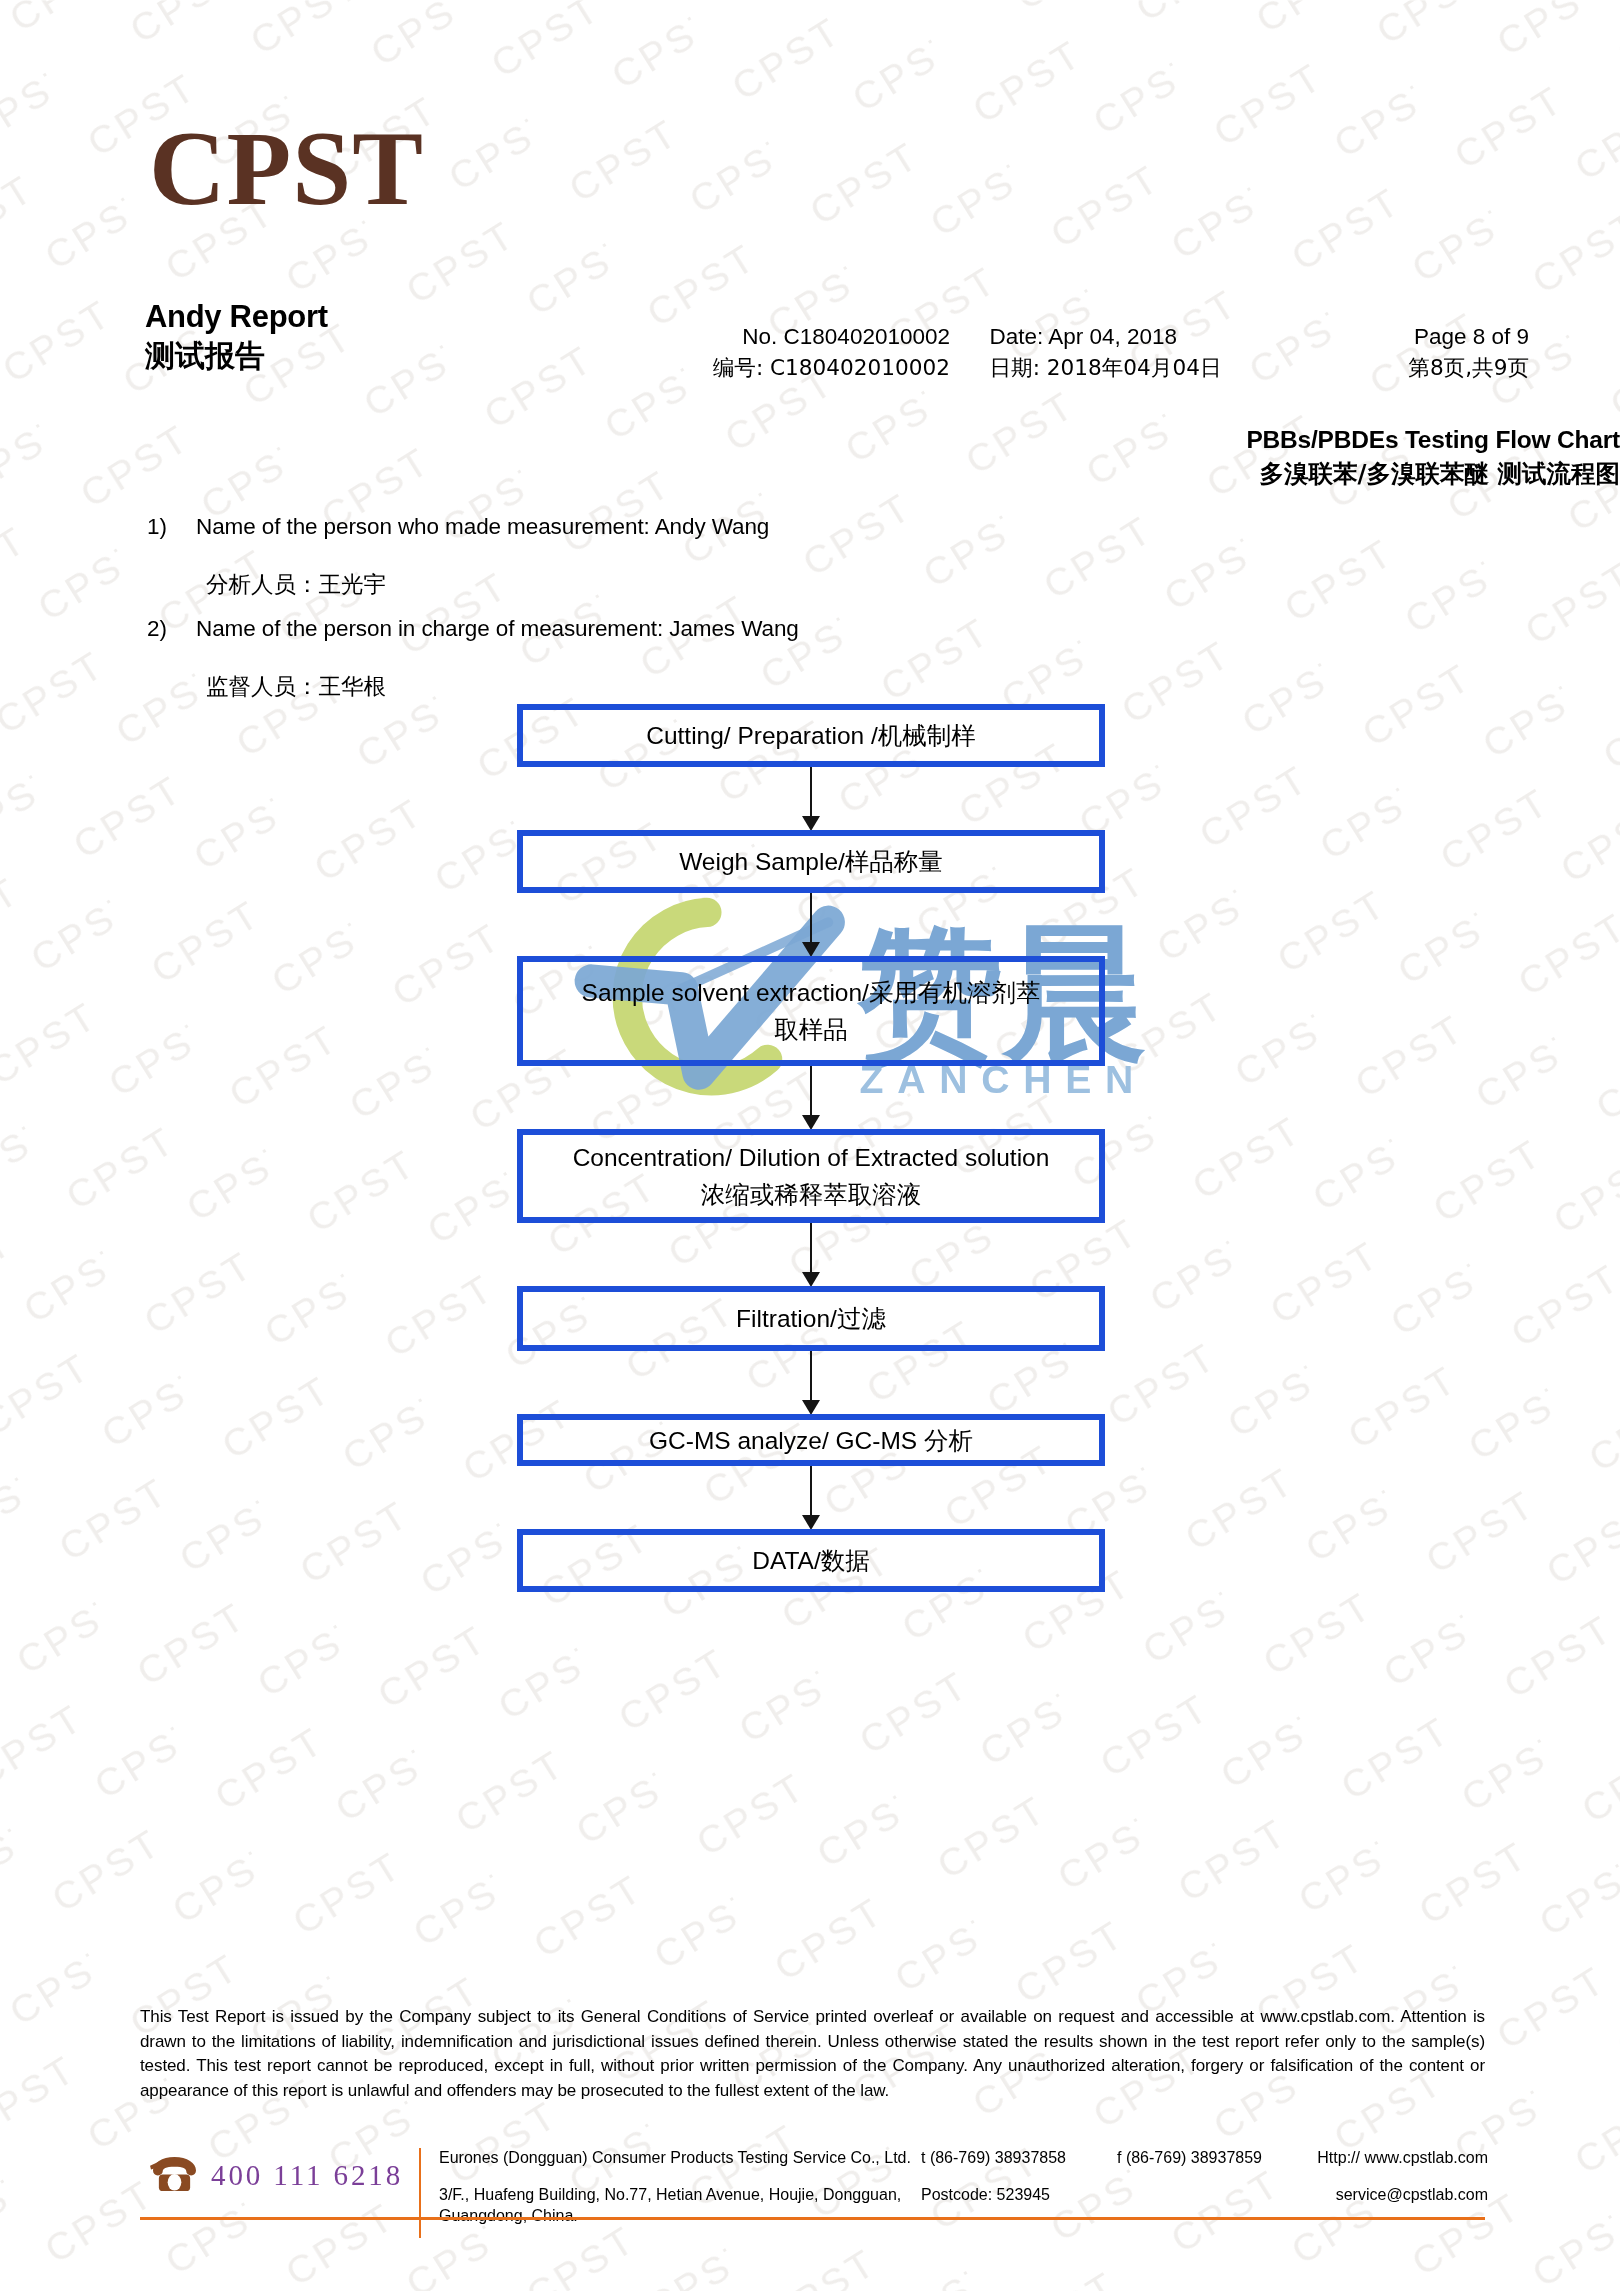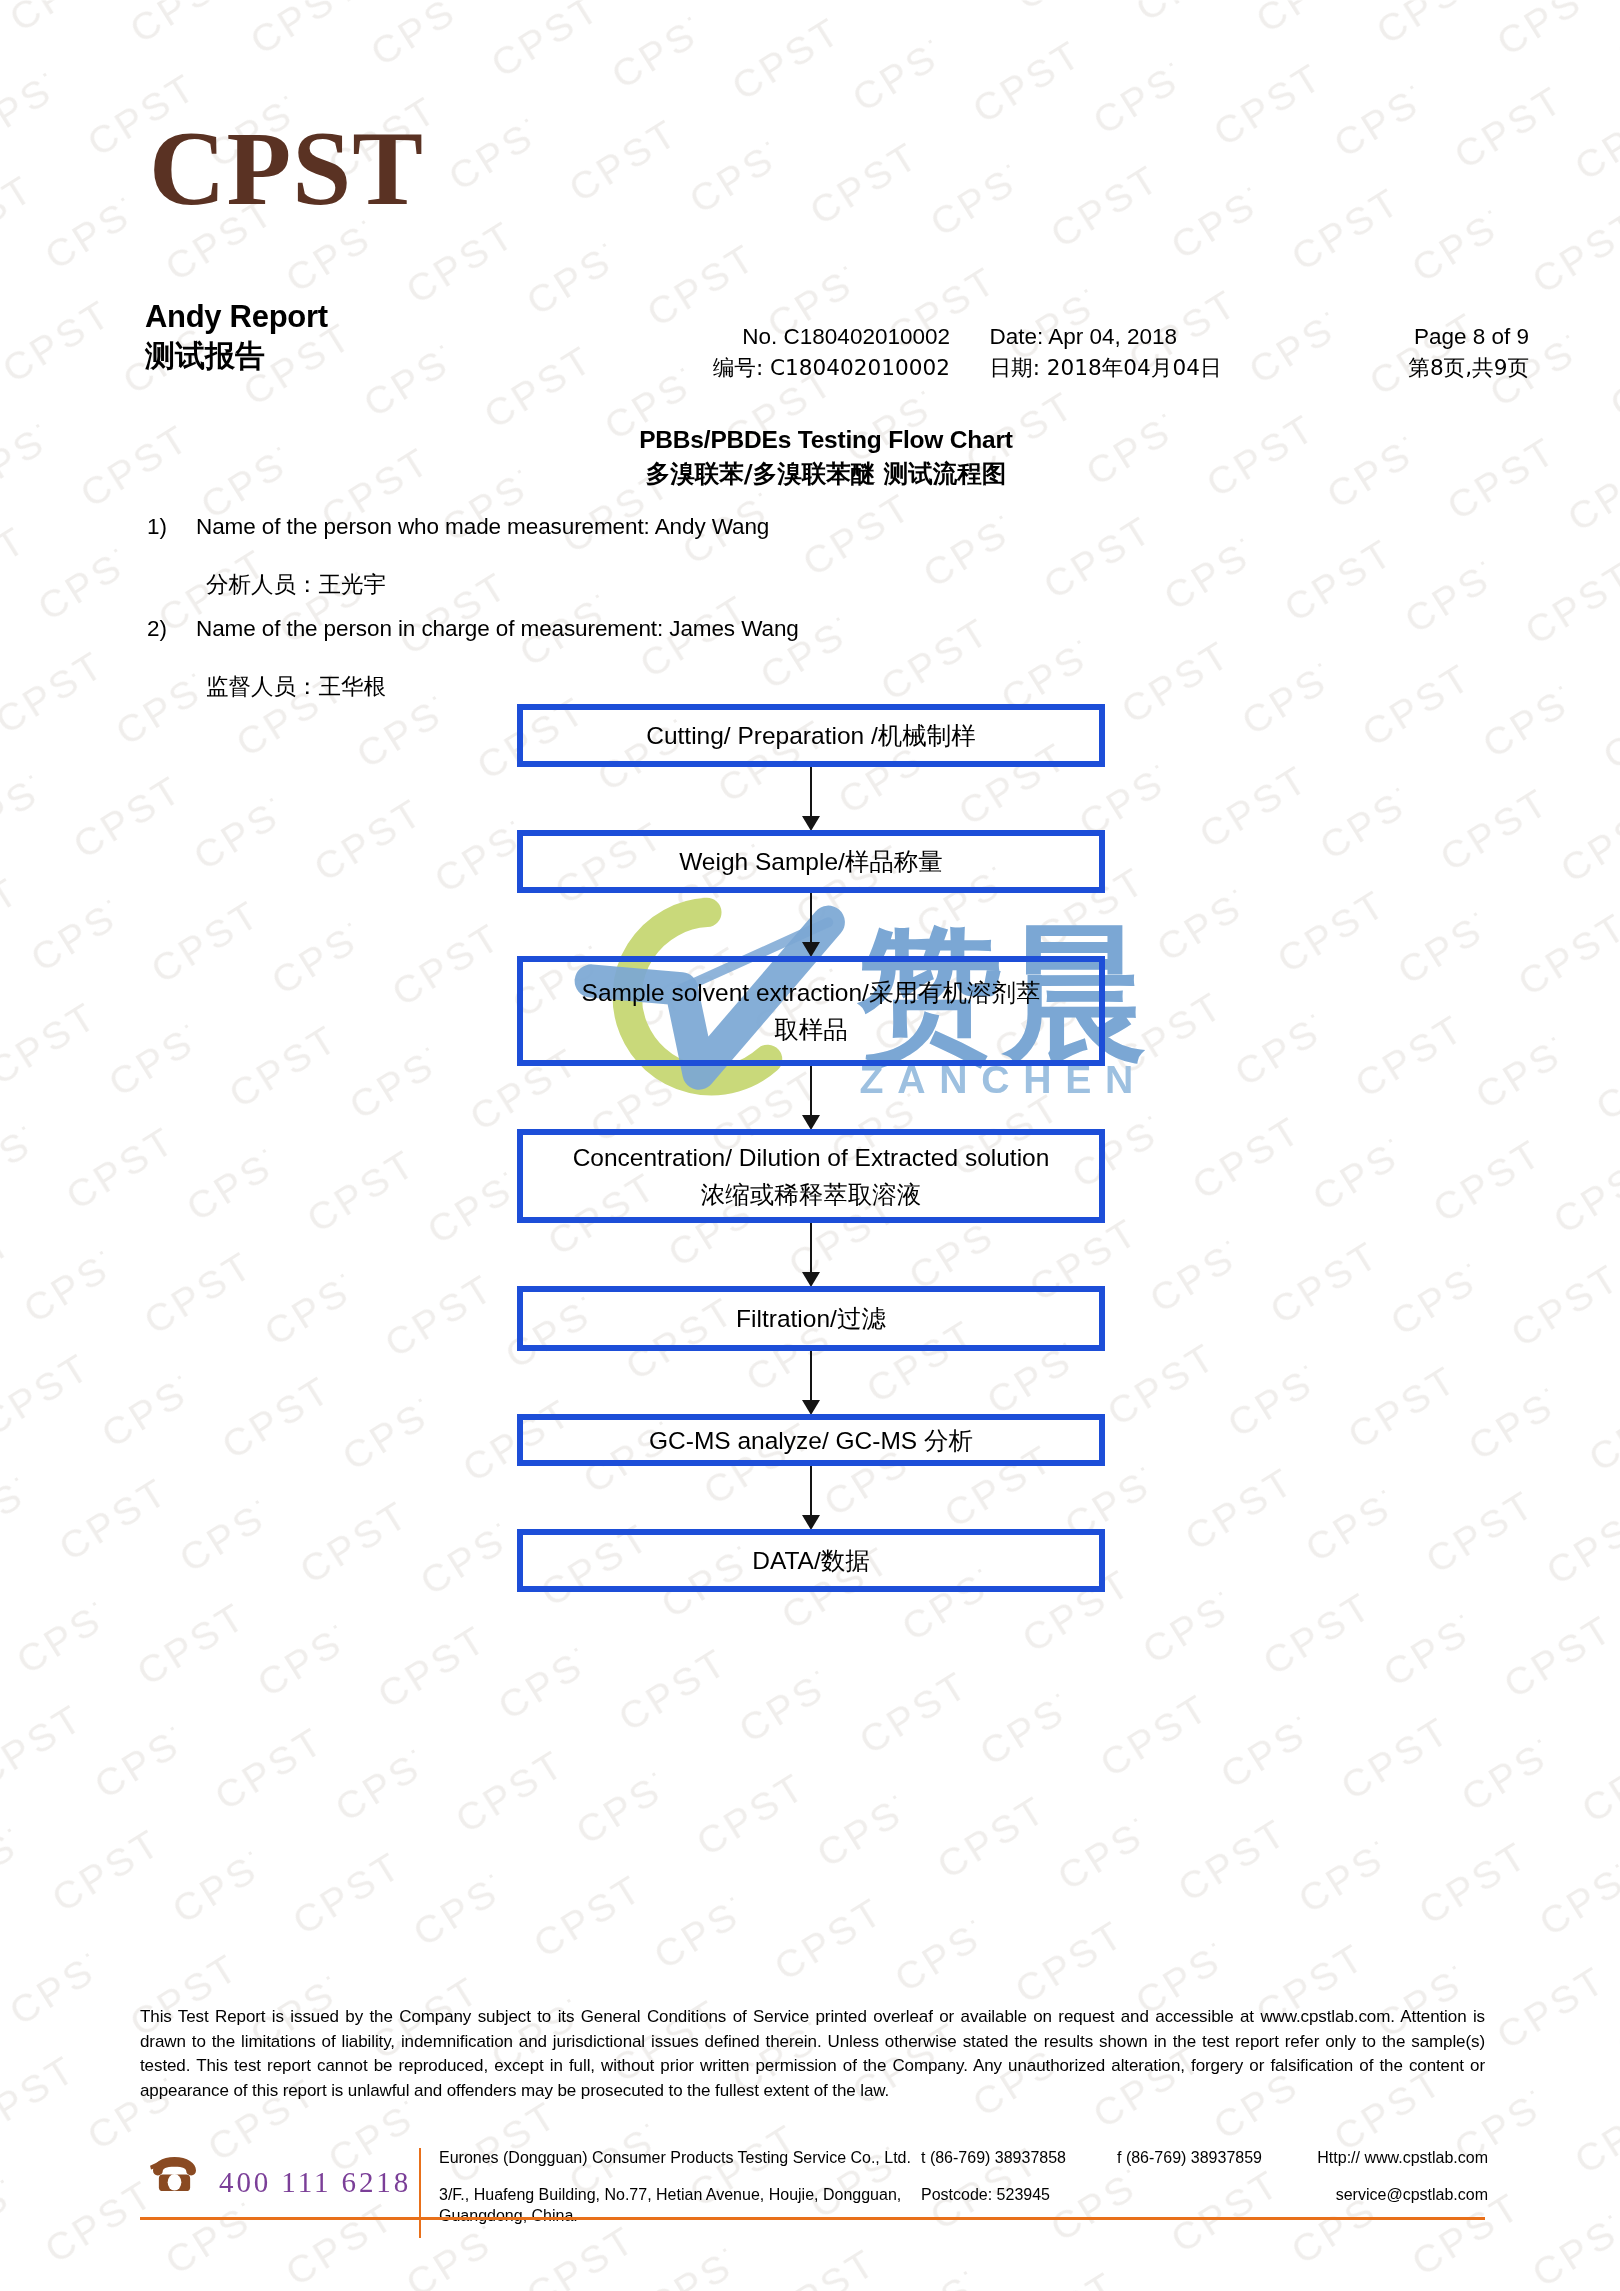--- a/index.html
+++ b/index.html
@@ -84,21 +84,21 @@
   .meta-col .l2 { font-family: "DejaVu Sans", sans-serif; font-size: 21.6px; }
   .meta-col.col-no   { width: 323px; text-align: right; }
   .meta-col.col-date { width: 304px; }
   .meta-col.col-page { width: 196px; text-align: right; }
 
   
   .doc-title {
     position: absolute;
     left: 0; right: 0;
     top: 423px;
-    text-align: center;
+    text-align: right;
     padding-left: 32px;
   }
   .doc-title .t-en {
     font-size: 24.5px;
     font-weight: bold;
     line-height: 33px;
     letter-spacing: -0.2px;
   }
   .doc-title .t-cn {
     font-size: 24.5px;
@@ -221,22 +221,22 @@
     top: 2148px;
     width: 2px;
     height: 90px;
     background: #e8701a;
   }
   .phone-block {
     position: absolute;
     left: 149px;
     top: 2152px;
     display: flex;
-    align-items: flex-end;
-    gap: 19px;
+    align-items: center;
+    gap: 11px;
   }
   .phone-number {
     font-family: "Liberation Serif", serif;
     font-size: 29px;
     color: #7b3f98;
     letter-spacing: 2.9px;
   }
   .addr-block {
     position: absolute;
     left: 439px;

